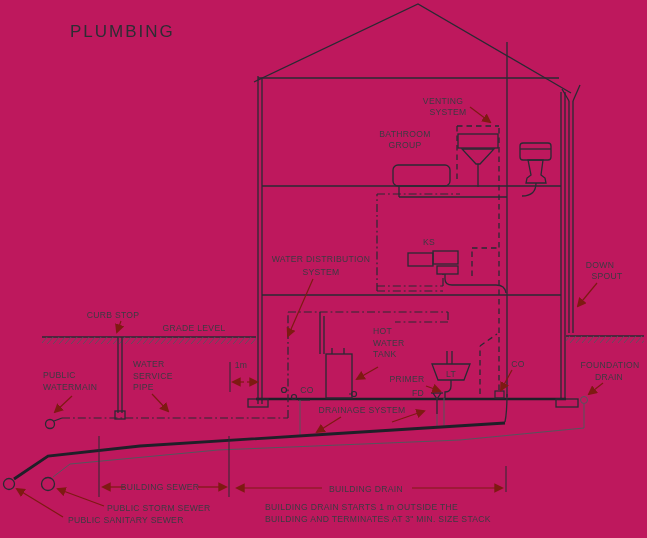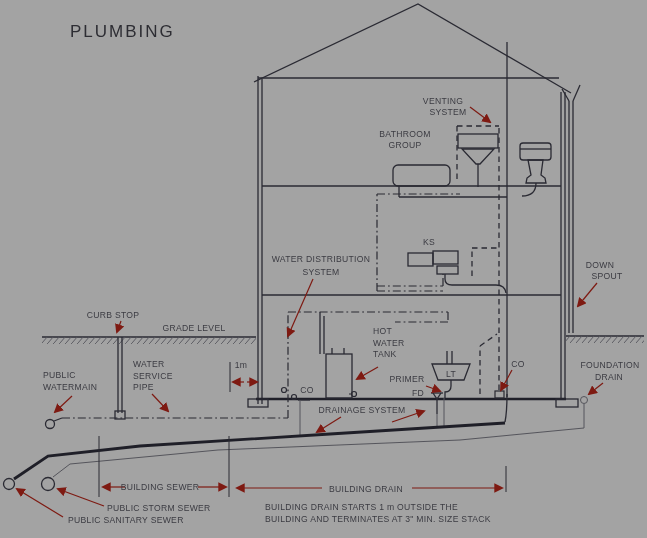--- a/index.html
+++ b/index.html
@@ -1,17 +1,17 @@
 <!DOCTYPE html>
 <html><head>
 <meta charset="utf-8">
 <style>
   html,body{margin:0;padding:0;background:#e9e9e7;}
   .canvas{
-    position:relative;width:647px;height:538px;background:#a3a3a3;
+    position:relative;width:647px;height:538px;background:#be185d;
     font-family:"Liberation Sans", sans-serif;overflow:hidden;
   }
   svg{display:block}
   .ln{stroke:#2a2a33;fill:none;stroke-width:1.3;}
   .ln-thin{stroke:#55555c;fill:none;stroke-width:1;}
   .ln-thick{stroke:#1f1f28;fill:none;stroke-width:2.8;}
   .slab{stroke:#1f1f28;fill:none;stroke-width:2.4;}
   .dash{stroke:#2a2a33;fill:none;stroke-width:1.3;stroke-dasharray:5.5 4;}
   .dd{stroke:#2a2a33;fill:none;stroke-width:1.2;stroke-dasharray:8 3 1.8 3;}
   .red{stroke:#7e1a12;fill:none;stroke-width:1.2;}

